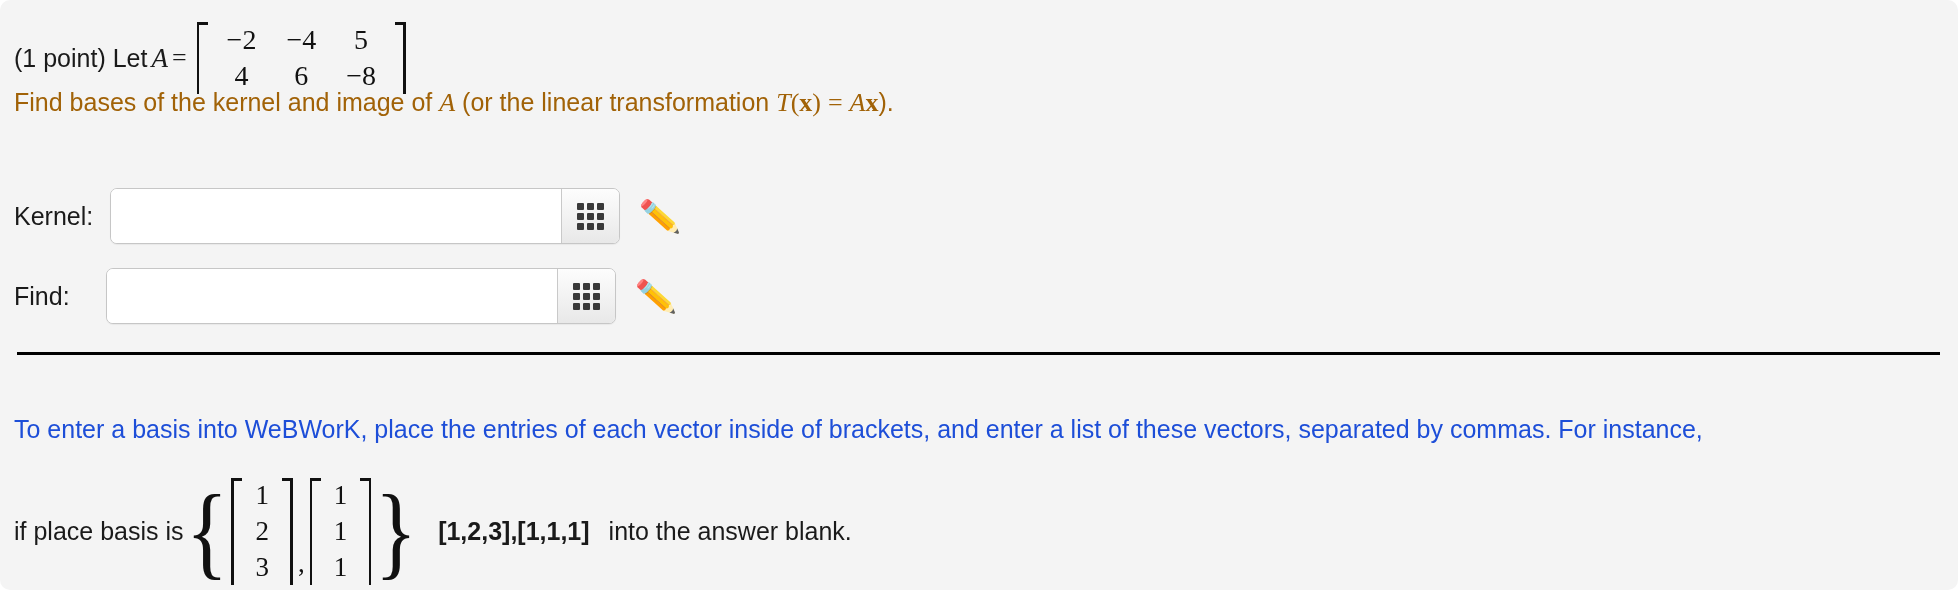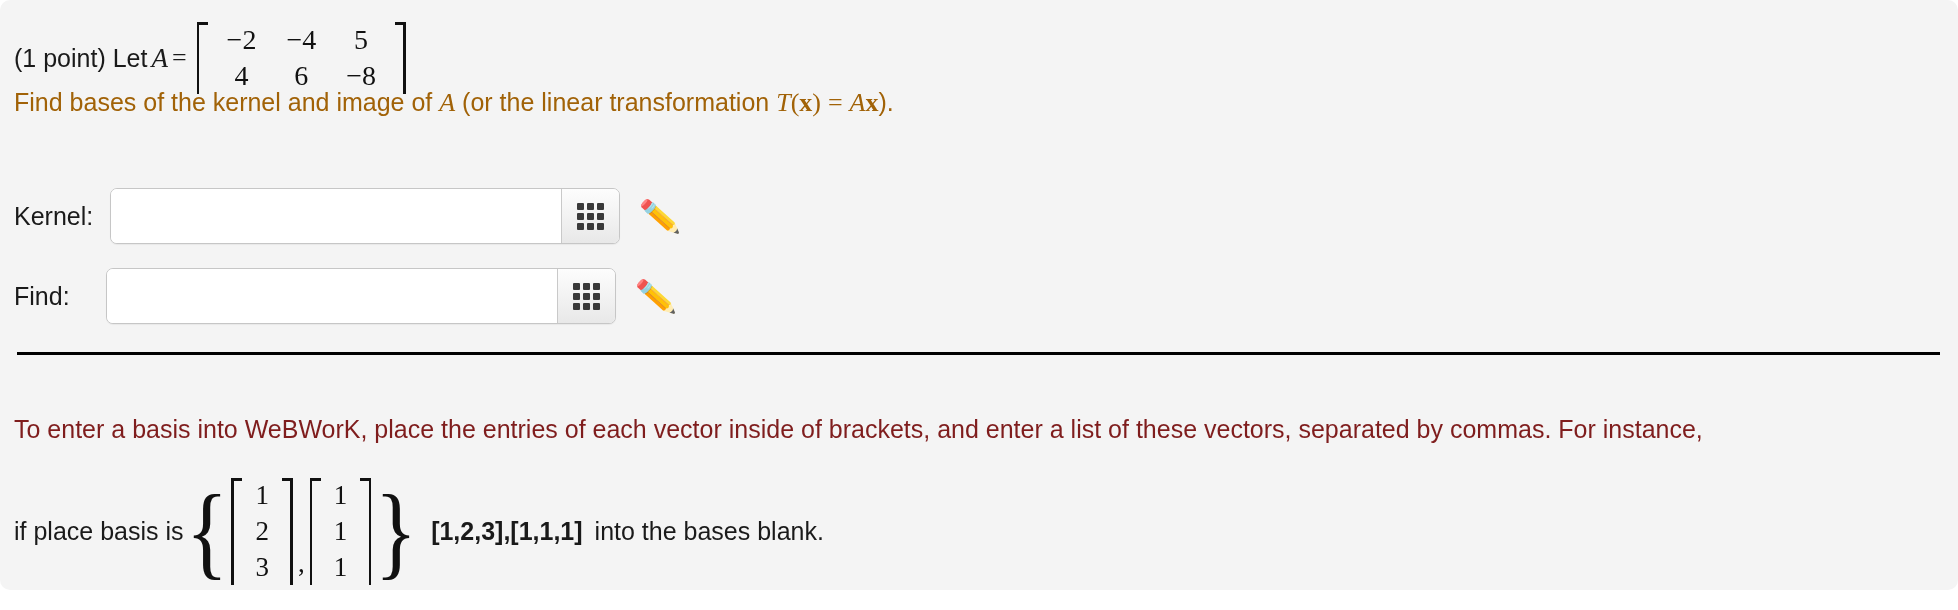--- a/index.html
+++ b/index.html
@@ -181,21 +181,21 @@
     width: 1923px;
     height: 3px;
     background: #000;
   }
   
   .instr-line-1 {
     position: absolute;
     left: 14px;
     top: 415px;
     font-size: 25px;
-    color: #7f1d1d;
+    color: #1d4ed8;
     white-space: nowrap;
   }
   .instr-line-2 {
     position: absolute;
     left: 14px;
     top: 478px;
     display: flex;
     align-items: center;
     font-size: 25px;
     color: #1a1a1a;
@@ -233,21 +233,21 @@
     font-size: 27px;
     color: #111;
     padding: 0 3px;
     align-self: flex-end;
     margin-bottom: 6px;
   }
   .answer-code {
     font-weight: bold;
     font-family: "Liberation Sans", sans-serif;
   }
-  .tail-text { margin-left: 12px; }
+  .tail-text { margin-left: 19px; }
 </style>
 </head>
 <body>
 
 <div class="problem-panel">
 
   <div class="stmt-line-1">
     <span class="stmt-text">(1 point) Let</span>
     <span class="mathvar">A</span>
     <span class="mop">=</span>
@@ -359,16 +359,16 @@
             </tr>
         <tr>
               <td>1</td>
             </tr>
       </tbody>
         </table>
       <span class="brk right"></span>
     </span>
     <span class="brace">}</span>
     <span class="answer-code tail-text">[1,2,3],[1,1,1]</span>
-    <span class="tail-text">into the bases blank.</span>
+    <span class="tail-text">into the answer blank.</span>
   </div>
 
 </div>
 
 </body></html>

